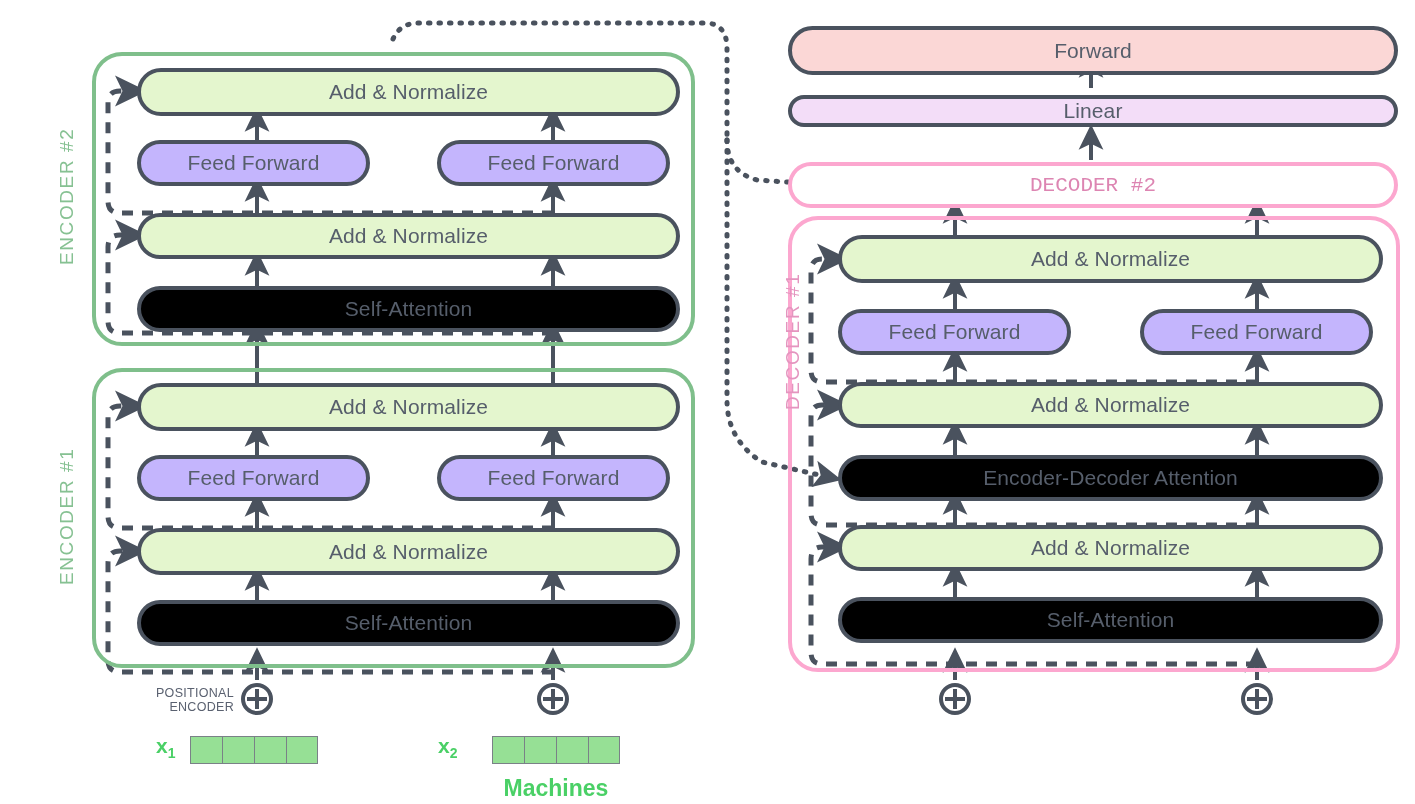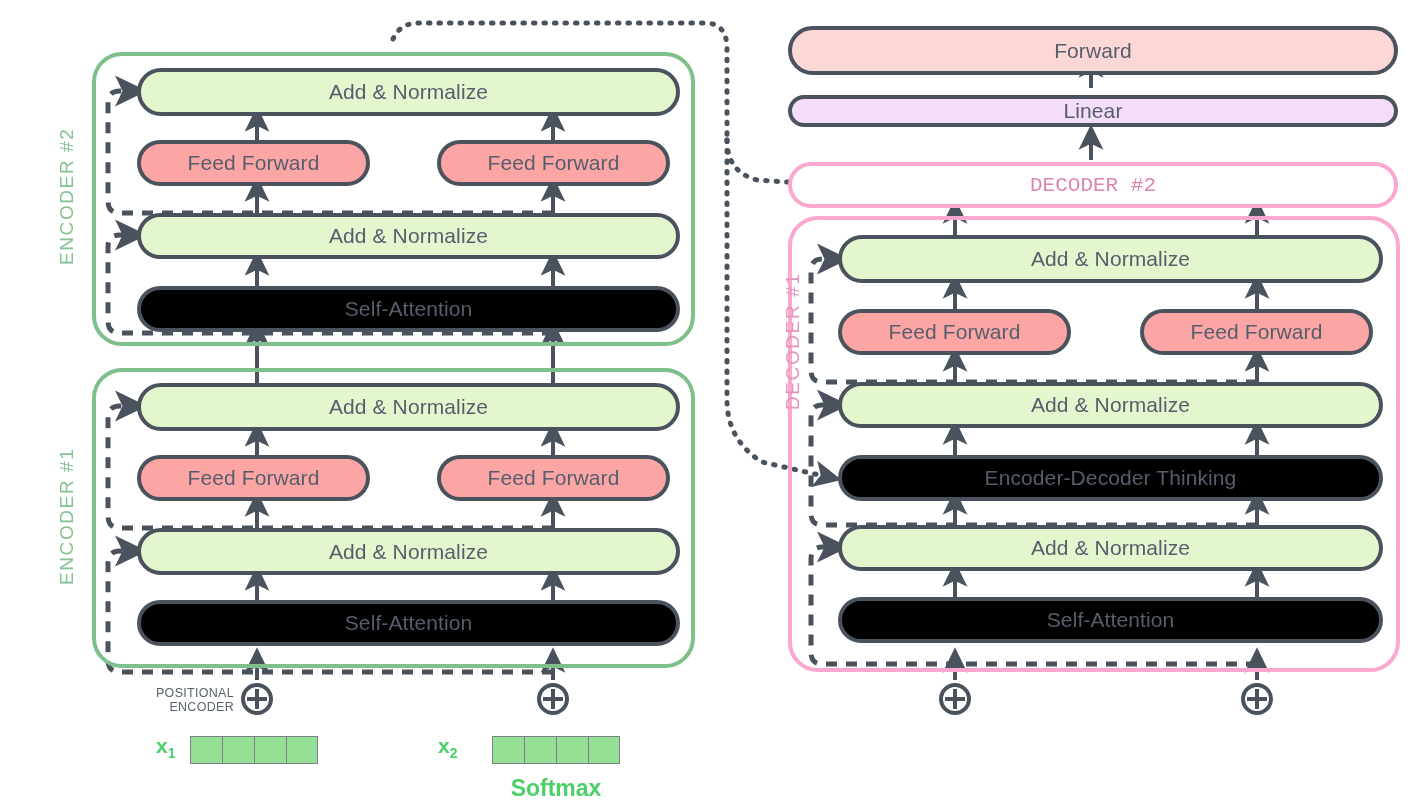--- a/index.html
+++ b/index.html
@@ -6,21 +6,21 @@
   body{width:1415px;height:804px;overflow:hidden;
        font-family:"Liberation Sans","DejaVu Sans",sans-serif;}
   #stage{position:relative;width:1415px;height:804px;background:#fff;}
 
   
   .blk{position:absolute;box-sizing:border-box;
        border:4px solid #4a525e;border-radius:26px;
        display:flex;align-items:center;justify-content:center;
        color:#565e6b;font-size:21px;letter-spacing:.1px;white-space:nowrap;}
   .blk.green{background:#e4f6ce;}
-  .blk.blue{background:#fca5a5;}
+  .blk.blue{background:#c4b5fd;}
   .blk.orange{background:#000000;text-align:right;}
   .blk.softmax{background:#fbd7d6;}
   .blk.linear{background:#f3ddf8;}
 
   
   .group{position:absolute;box-sizing:border-box;border-radius:30px;background:transparent;}
   .group.enc{border:4px solid #7fbf8b;}
   .group.dec{border:4px solid #fca7cf;}
 
   .dec2box{position:absolute;box-sizing:border-box;border:4px solid #fca7cf;
@@ -171,21 +171,21 @@
   <div class="group dec" style="left:788px;top:216px;width:612px;height:456px;"></div>
   <div class="vlabel dec" style="left:782px;top:410px;">DECODER #1</div>
 
   <div class="blk green" style="left:838px;top:235px;width:545px;height:48px;">Add &amp; Normalize</div>
 
   <div class="blk blue" style="left:838px;top:309px;width:233px;height:46px;">Feed Forward</div>
   <div class="blk blue" style="left:1140px;top:309px;width:233px;height:46px;">Feed Forward</div>
 
   <div class="blk green" style="left:838px;top:382px;width:545px;height:46px;">Add &amp; Normalize</div>
 
-  <div class="blk orange" style="left:838px;top:455px;width:545px;height:46px;">Encoder-Decoder Thinking</div>
+  <div class="blk orange" style="left:838px;top:455px;width:545px;height:46px;">Encoder-Decoder Attention</div>
 
   <div class="blk green" style="left:838px;top:525px;width:545px;height:46px;">Add &amp; Normalize</div>
 
   <div class="blk orange" style="left:838px;top:597px;width:545px;height:46px;">Self-Attention</div>
 
   <div class="poslab" style="left:138px;top:686px;width:96px;">
     <span>POSITIONAL</span>
     <span>ENCODER</span>
   </div>
 
@@ -198,15 +198,15 @@
   </div>
   <div class="word" style="left:178px;top:803px;width:156px;">Thinking</div>
 
   <div class="xlab" style="left:438px;top:734px;">x<sub>2</sub></div>
   <div class="emb" style="left:492px;top:736px;">
     <div class="cell"></div>
     <div class="cell"></div>
     <div class="cell"></div>
     <div class="cell"></div>
   </div>
-  <div class="word" style="left:477px;top:775px;width:158px;">Softmax</div>
+  <div class="word" style="left:477px;top:775px;width:158px;">Machines</div>
 
 </div>
 
 </body></html>

